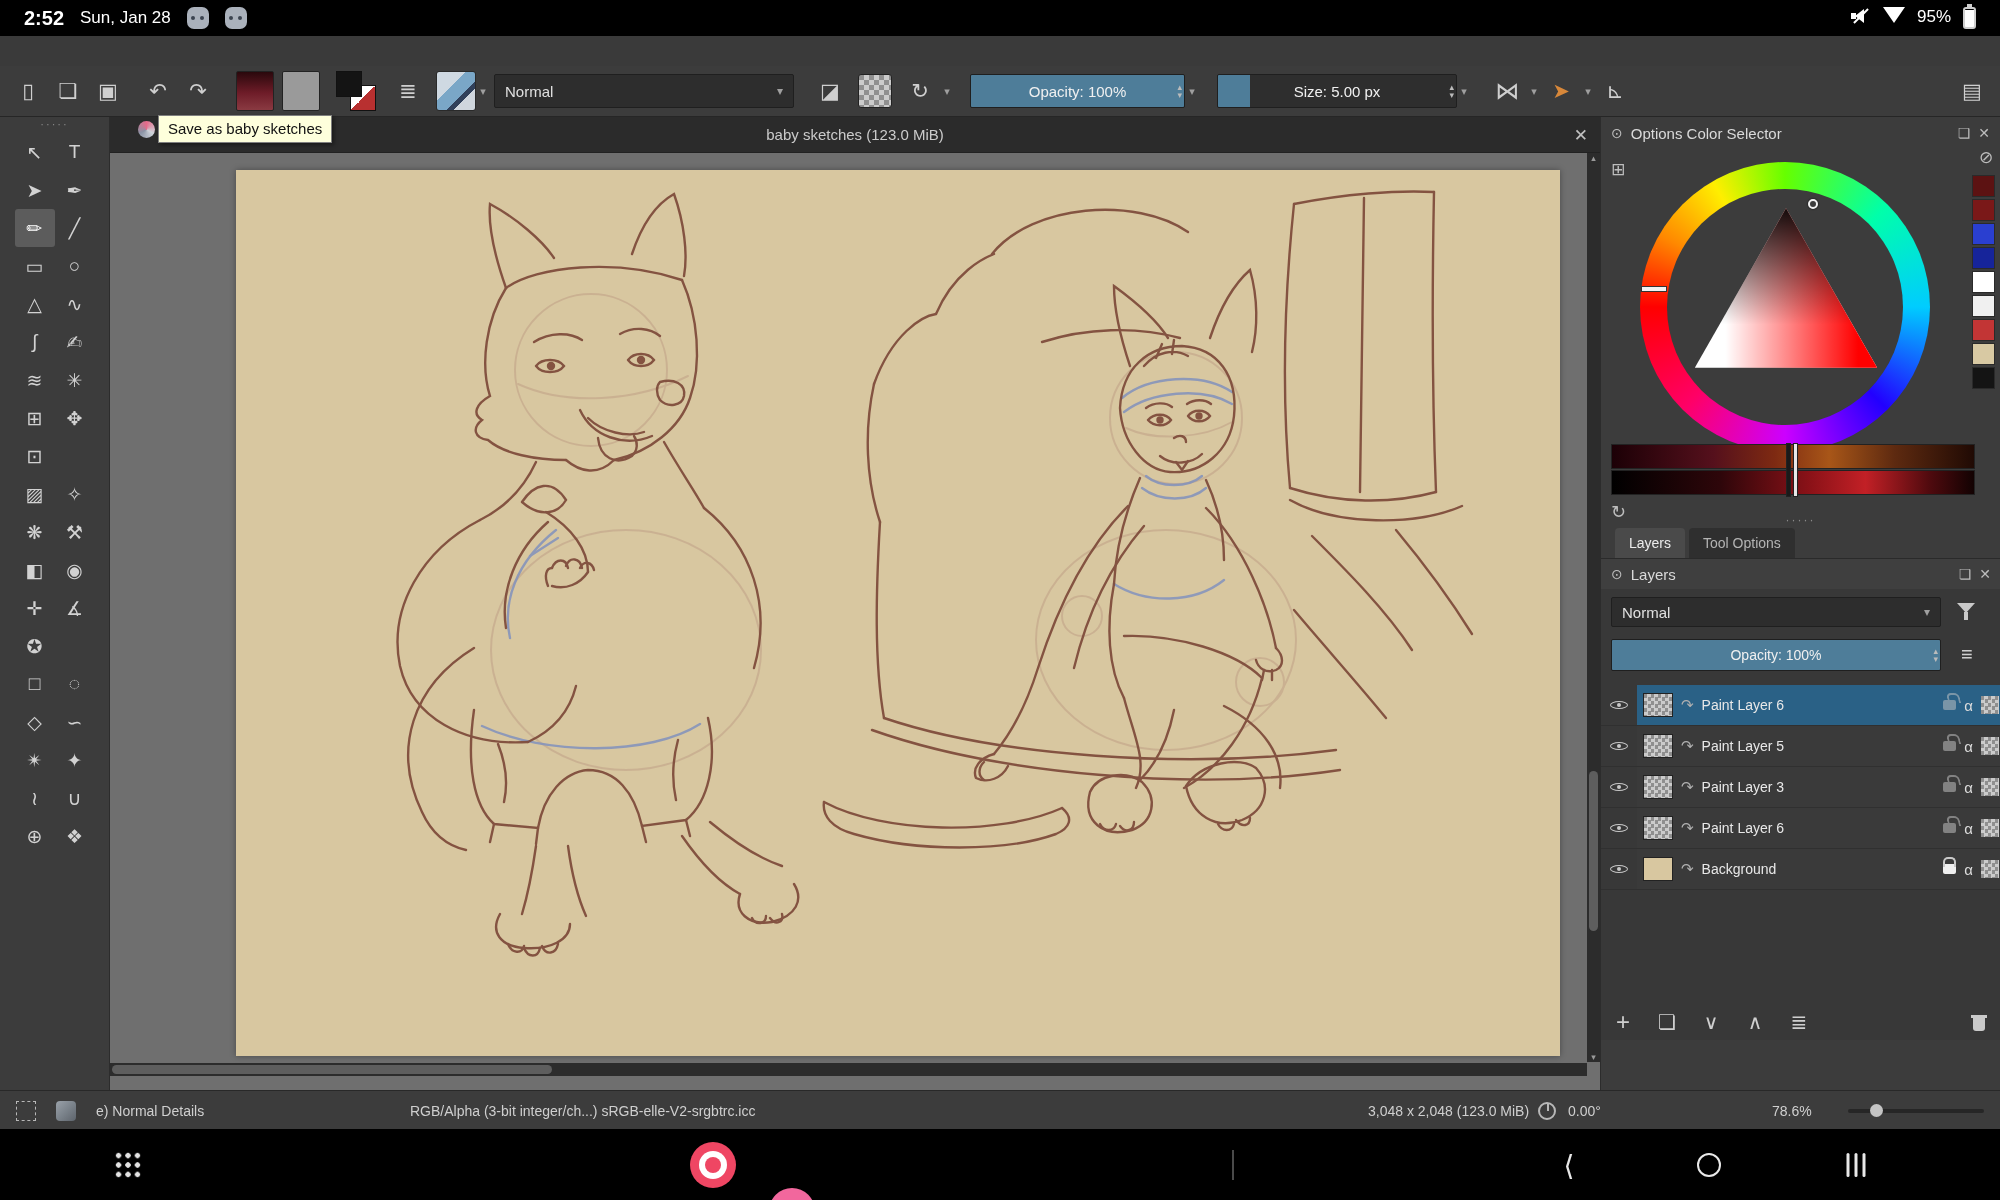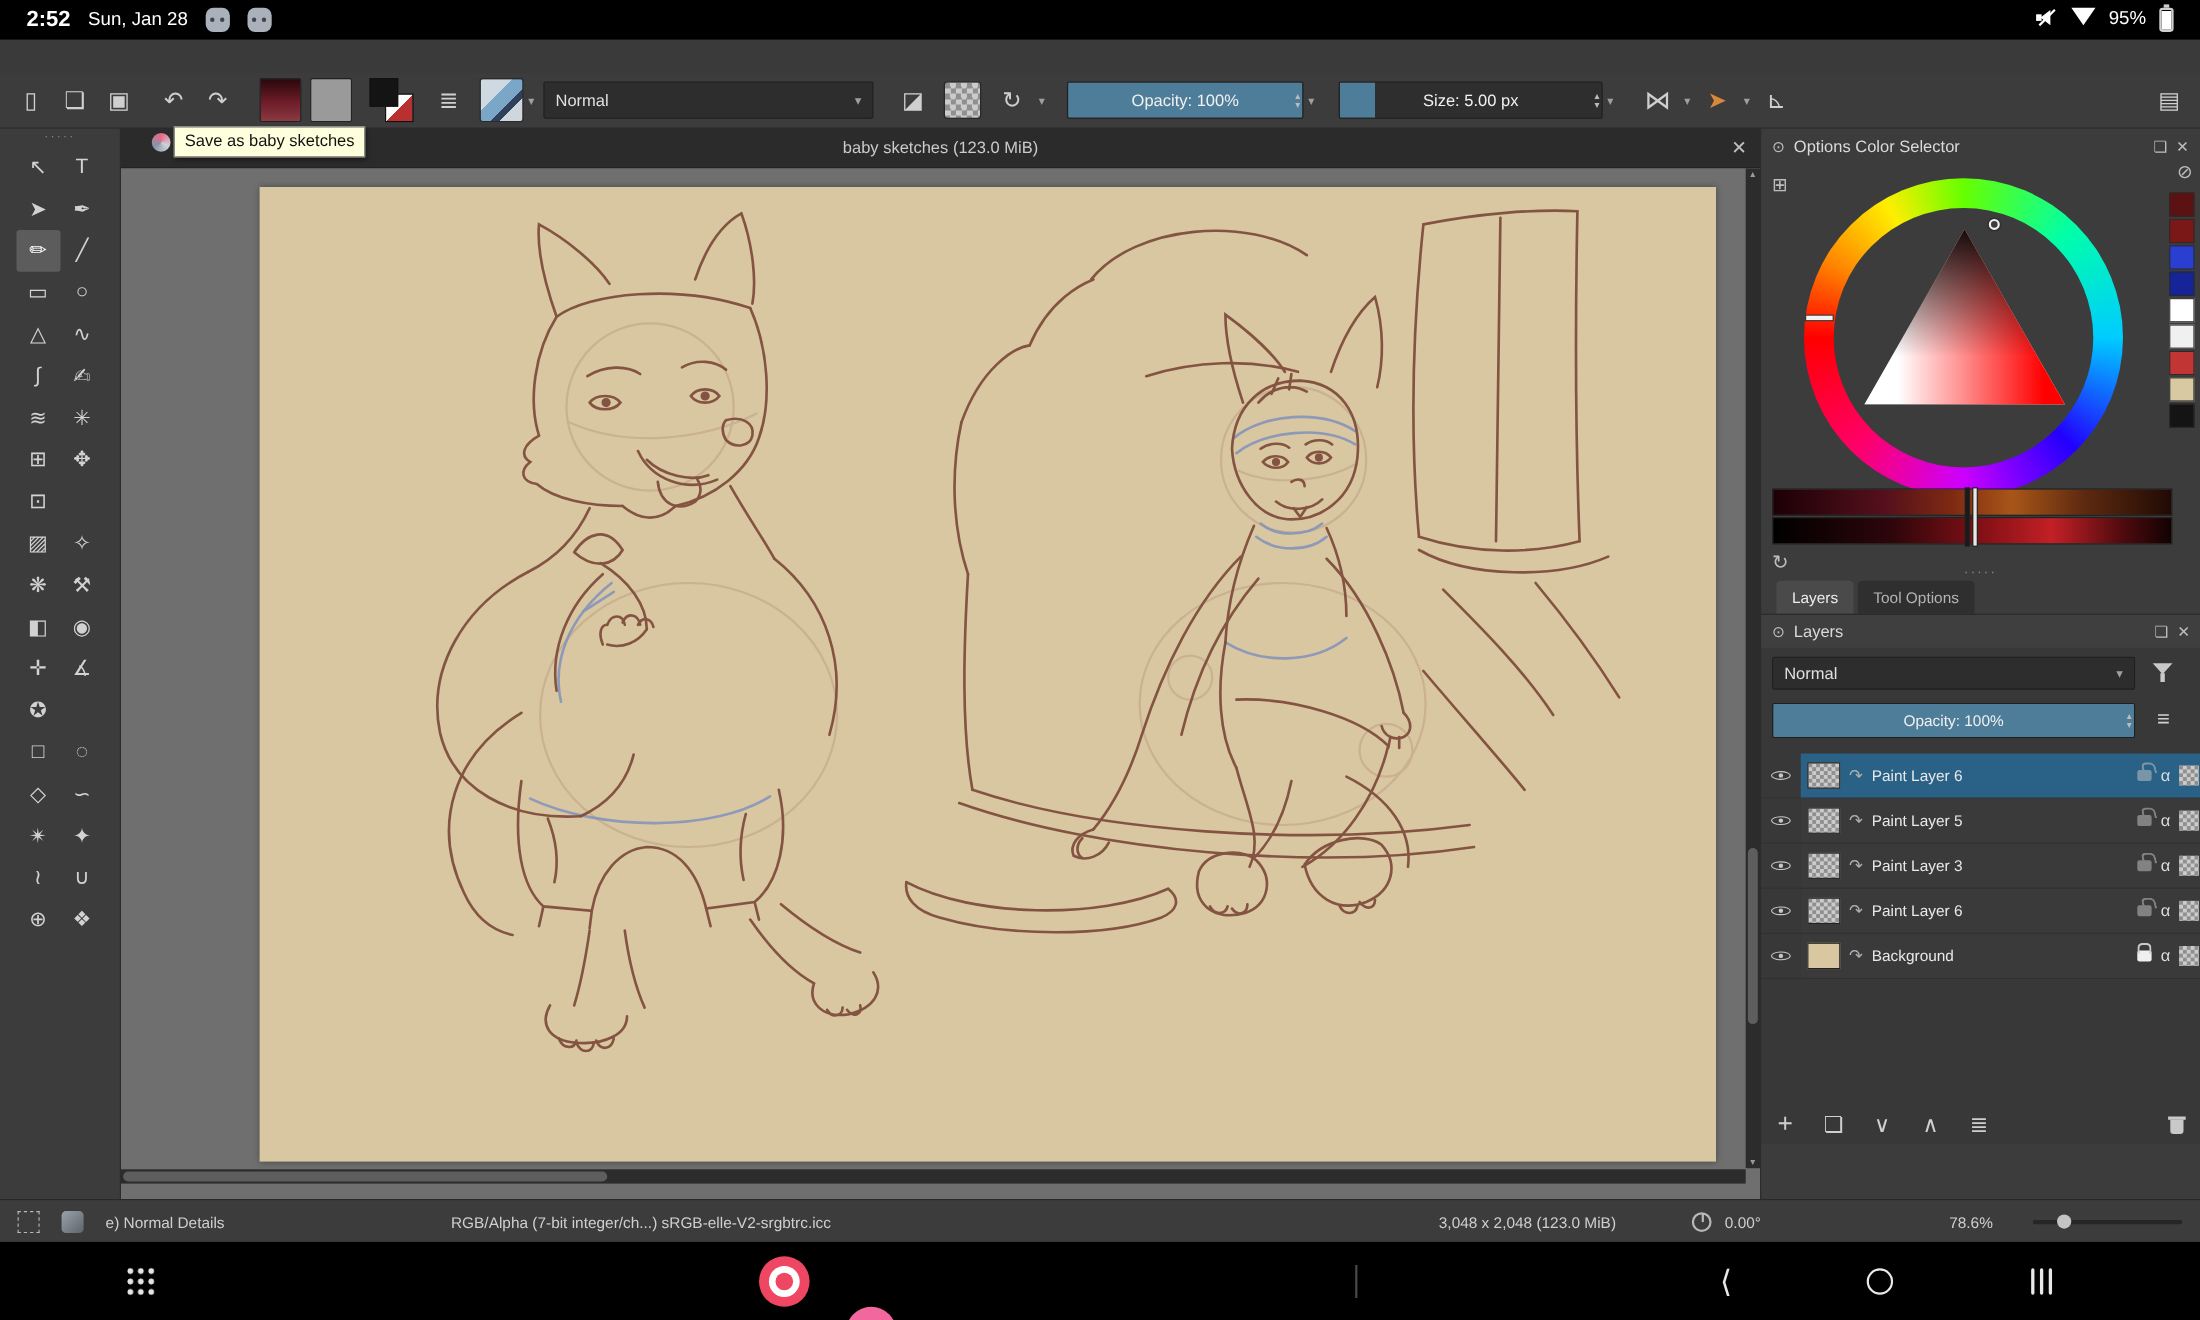--- a/index.html
+++ b/index.html
@@ -597,22 +597,22 @@
   </div>
 
   <div id="kstatus">
     <div class="ks" style="left:16px">
         <span class="ks-selicon"></span>
       </div>
     <div class="ks" style="left:56px">
         <span class="ks-brush"></span>
       </div>
     <div class="ks" style="left:96px">e) Normal Details</div>
-    <div class="ks" style="left:410px">RGB/Alpha (7-bit integer/ch...)  sRGB-elle-V2-srgbtrc.icc</div>
-    <div class="ks" style="left:1308px">3,048 x 2,048 (123.0 MiB)</div>
+    <div class="ks" style="left:410px">RGB/Alpha (3-bit integer/ch...)  sRGB-elle-V2-srgbtrc.icc</div>
+    <div class="ks" style="left:1368px">3,048 x 2,048 (123.0 MiB)</div>
     <div class="ks" style="left:1538px">
         <span class="knob"></span>
       </div>
     <div class="ks" style="left:1568px">0.00°</div>
     <div class="ks" style="left:1772px">78.6%</div>
     <div class="ks" style="left:1848px">
       <span class="zslider">
           <span class="zthumb"></span>
         </span>
     </div>

